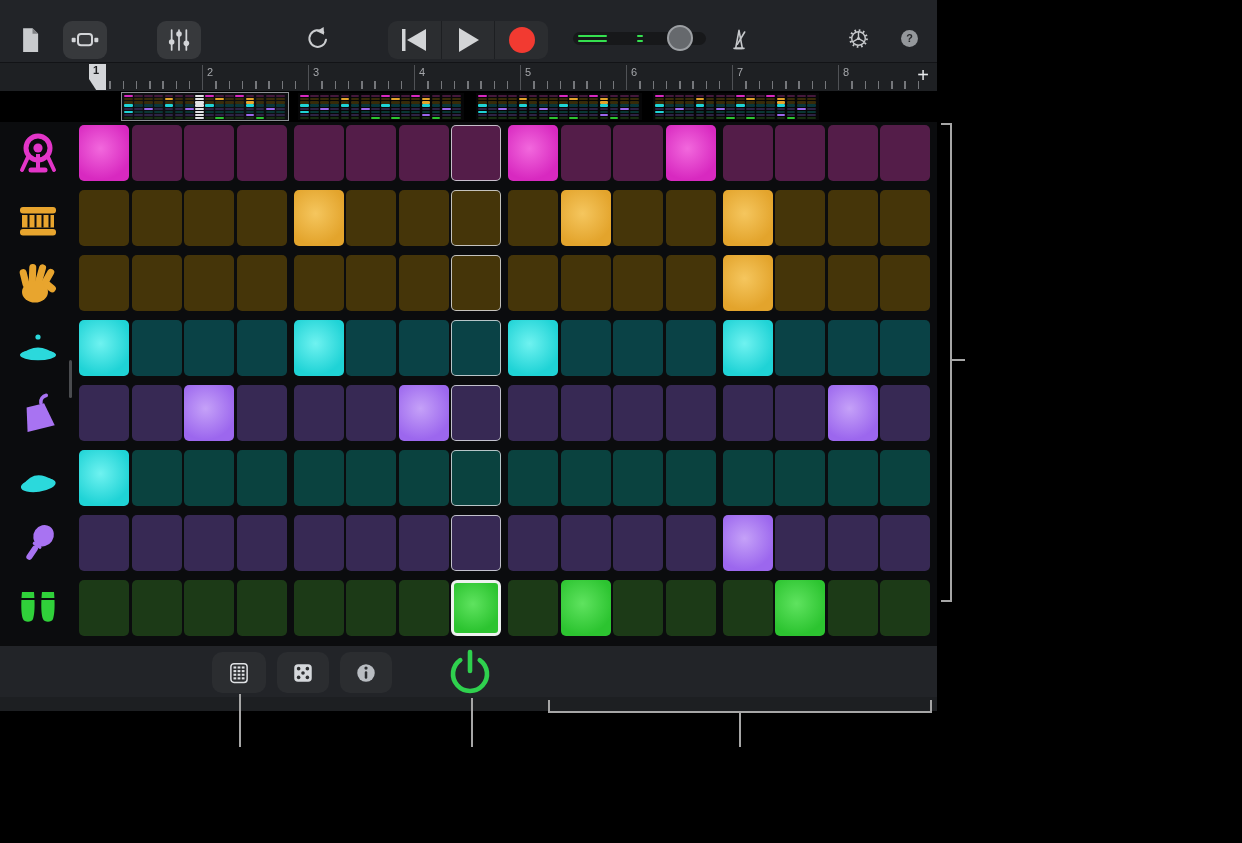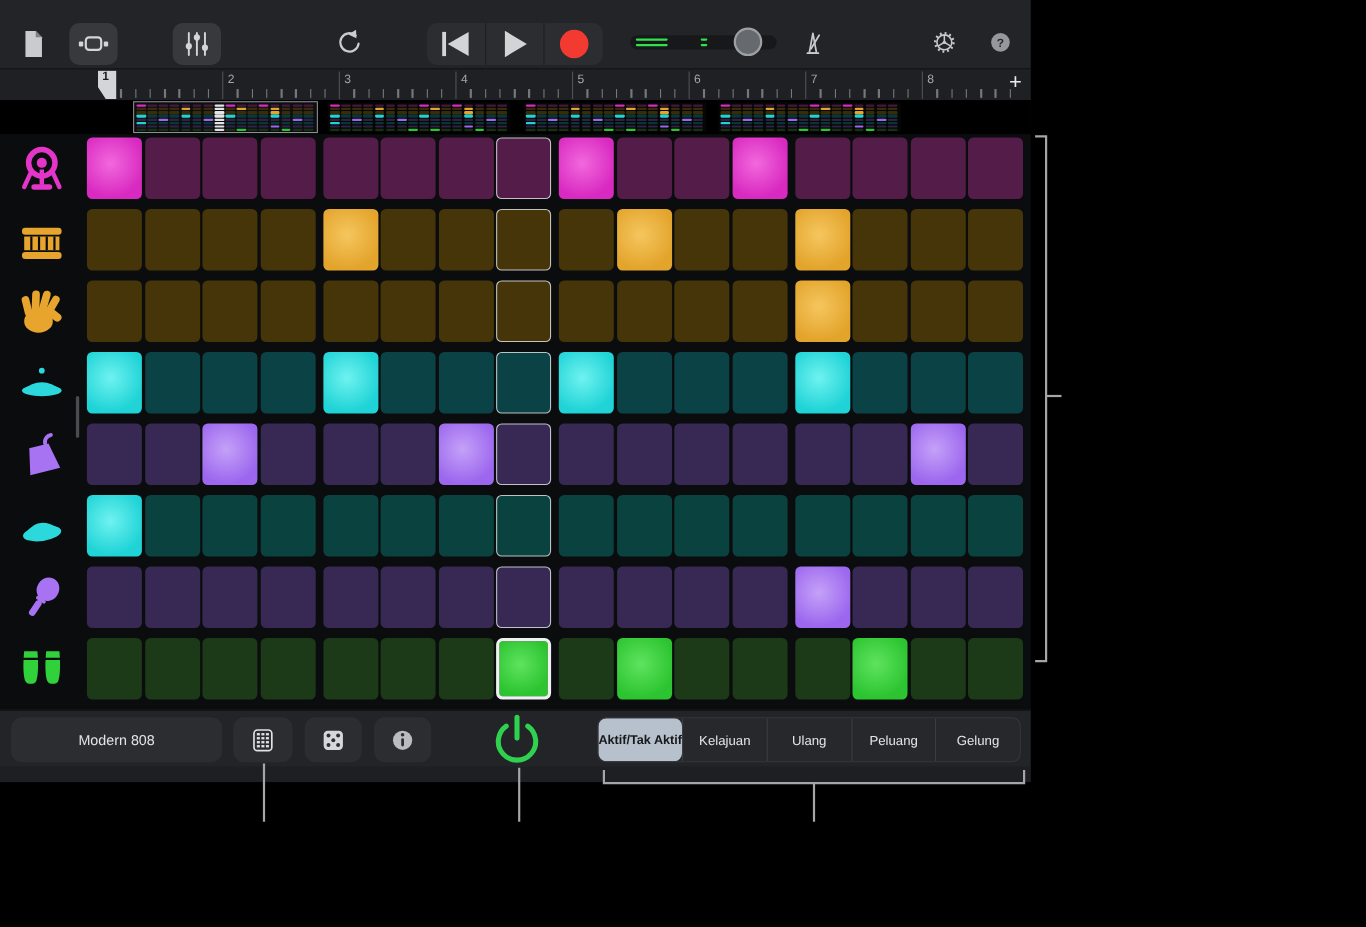--- a/index.html
+++ b/index.html
@@ -999,23 +999,20 @@
           <div class="pad" style="left: 613px; top: 458px; background: rgb(28, 58, 23);"></div>
           <div class="pad" style="left: 665.5px; top: 458px; background: rgb(28, 58, 23);"></div>
           <div class="pad" style="left: 722.5px; top: 458px; background: rgb(28, 58, 23);"></div>
           <div class="pad" style="left: 775px; top: 458px; background: radial-gradient(circle at 43% 42%, rgb(95, 227, 95) 0%, rgb(44, 196, 48) 72%);"></div>
           <div class="pad" style="left: 827.5px; top: 458px; background: rgb(28, 58, 23);"></div>
           <div class="pad" style="left: 880px; top: 458px; background: rgb(28, 58, 23);"></div>
         </div>
     </div>
 
     <div class="footer">
-      <div class="fbtn kit">
-        <span>Modern 808</span>
-      </div>
       <div class="fbtn" style="left:212px;width:54px;">
         <svg width="30" height="30" viewBox="0 0 48 48">
           <rect x="11" y="9" width="26" height="30" rx="5" fill="none" stroke="#dfe1e4" stroke-width="2.4"></rect>
           <g fill="#dfe1e4">
             <rect x="15.2" y="13.5" width="4.4" height="3.4"></rect>
               <rect x="21.8" y="13.5" width="4.4" height="3.4"></rect>
               <rect x="28.4" y="13.5" width="4.4" height="3.4"></rect>
             <rect x="15.2" y="19.3" width="4.4" height="3.4"></rect>
               <rect x="21.8" y="19.3" width="4.4" height="3.4"></rect>
               <rect x="28.4" y="19.3" width="4.4" height="3.4"></rect>
@@ -1046,27 +1043,20 @@
           <circle cx="24" cy="16" r="2.6" fill="#2b2d30"></circle>
           <rect x="22" y="21" width="4" height="12" rx="2" fill="#2b2d30"></rect>
         </svg>
       </div>
       <div style="position:absolute;left:444px;top:0;width:52px;height:52px;display:flex;align-items:center;justify-content:center;">
         <svg width="52" height="52" viewBox="0 0 52 52">
           <path d="M16.25 14.1 A17 17 0 1 0 35.75 14.1" fill="none" stroke="#2fd14e" stroke-width="4.6" stroke-linecap="round"></path>
           <path d="M26 6 V25" stroke="#2fd14e" stroke-width="4.6" stroke-linecap="round"></path>
         </svg>
       </div>
-      <div class="tabs">
-          <div class="tab selected">Aktif/Tak Aktif</div>
-          <div class="tab">Kelajuan</div>
-          <div class="tab">Ulang</div>
-          <div class="tab">Peluang</div>
-          <div class="tab">Gelung</div>
-        </div>
     </div>
     <div class="bottom-strip"></div>
   </div>
 
   <svg class="callouts" width="1242" height="843" viewBox="0 0 1242 843">
     <g stroke="#a6a6a6" stroke-width="2" fill="none">
       <path d="M240 694 V747"></path>
       <path d="M472 698 V747"></path>
       <path d="M549 700 V712 H931 V700"></path>
       <path d="M740 712 V747"></path>

